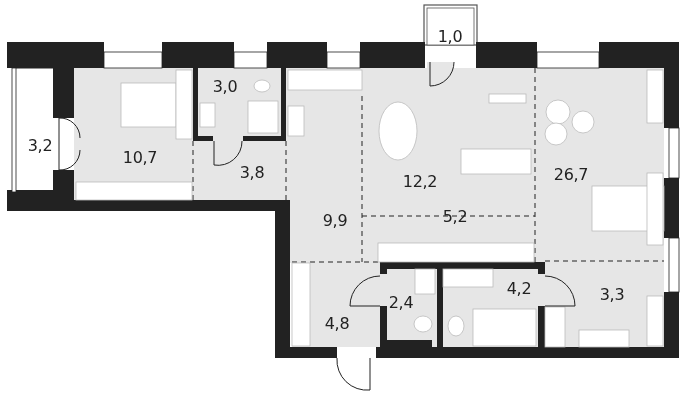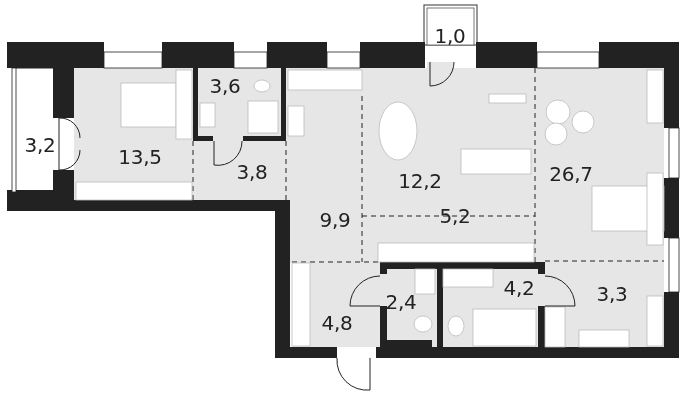--- a/index.html
+++ b/index.html
@@ -1,18 +1,18 @@
 <!DOCTYPE html>
 <html><head>
 <meta charset="utf-8">
 <style>
   html,body{margin:0;padding:0;background:#ffffff;}
   body{width:698px;height:401px;overflow:hidden;font-family:"Liberation Sans",sans-serif;}
   #plan{position:absolute;left:0;top:0;width:698px;height:401px;}
-  .lbl{position:absolute;font-family:"DejaVu Sans",sans-serif;font-size:20px;color:#222;transform:translate(-50%,-50%);white-space:nowrap;letter-spacing:-0.3px;}
+  .lbl{position:absolute;font-family:"DejaVu Sans",sans-serif;font-size:16px;color:#222;transform:translate(-50%,-50%);white-space:nowrap;letter-spacing:-0.3px;}
 </style>
 </head>
 <body>
 
 <svg id="plan" viewBox="0 0 698 401" xmlns="http://www.w3.org/2000/svg">
 
   <g fill="#e6e6e6">
     <rect x="74" y="68" width="212" height="133"></rect>
     <rect x="286" y="68" width="378" height="195"></rect>
     <rect x="292" y="263" width="372" height="84"></rect>
@@ -134,22 +134,22 @@
     <path d="M59 170 A20 20 0 0 0 80 150"></path>
     <path d="M214 141 L214 165 A24 24 0 0 0 242 141"></path>
     <path d="M430 62 L430 86 A24 24 0 0 0 454 62"></path>
     <path d="M380 276 A30 30 0 0 0 350 306 L380 306"></path>
     <path d="M545 276 A30 30 0 0 1 575 306 L545 306"></path>
     <path d="M337 358 A30 30 0 0 0 370 390 L370 358"></path>
   </g>
 </svg>
 
 <div class="lbl" style="left:40px;top:145px">3,2</div>
-<div class="lbl" style="left:140px;top:157px">13,5</div>
-<div class="lbl" style="left:225px;top:86px">3,6</div>
+<div class="lbl" style="left:140px;top:157px">10,7</div>
+<div class="lbl" style="left:225px;top:86px">3,0</div>
 <div class="lbl" style="left:252px;top:172px">3,8</div>
 <div class="lbl" style="left:450px;top:36px">1,0</div>
 <div class="lbl" style="left:420px;top:181px">12,2</div>
 <div class="lbl" style="left:571px;top:174px">26,7</div>
 <div class="lbl" style="left:335px;top:220px">9,9</div>
 <div class="lbl" style="left:455px;top:216px">5,2</div>
 <div class="lbl" style="left:337px;top:323px">4,8</div>
 <div class="lbl" style="left:401px;top:302px">2,4</div>
 <div class="lbl" style="left:519px;top:288px">4,2</div>
 <div class="lbl" style="left:612px;top:294px">3,3</div>

